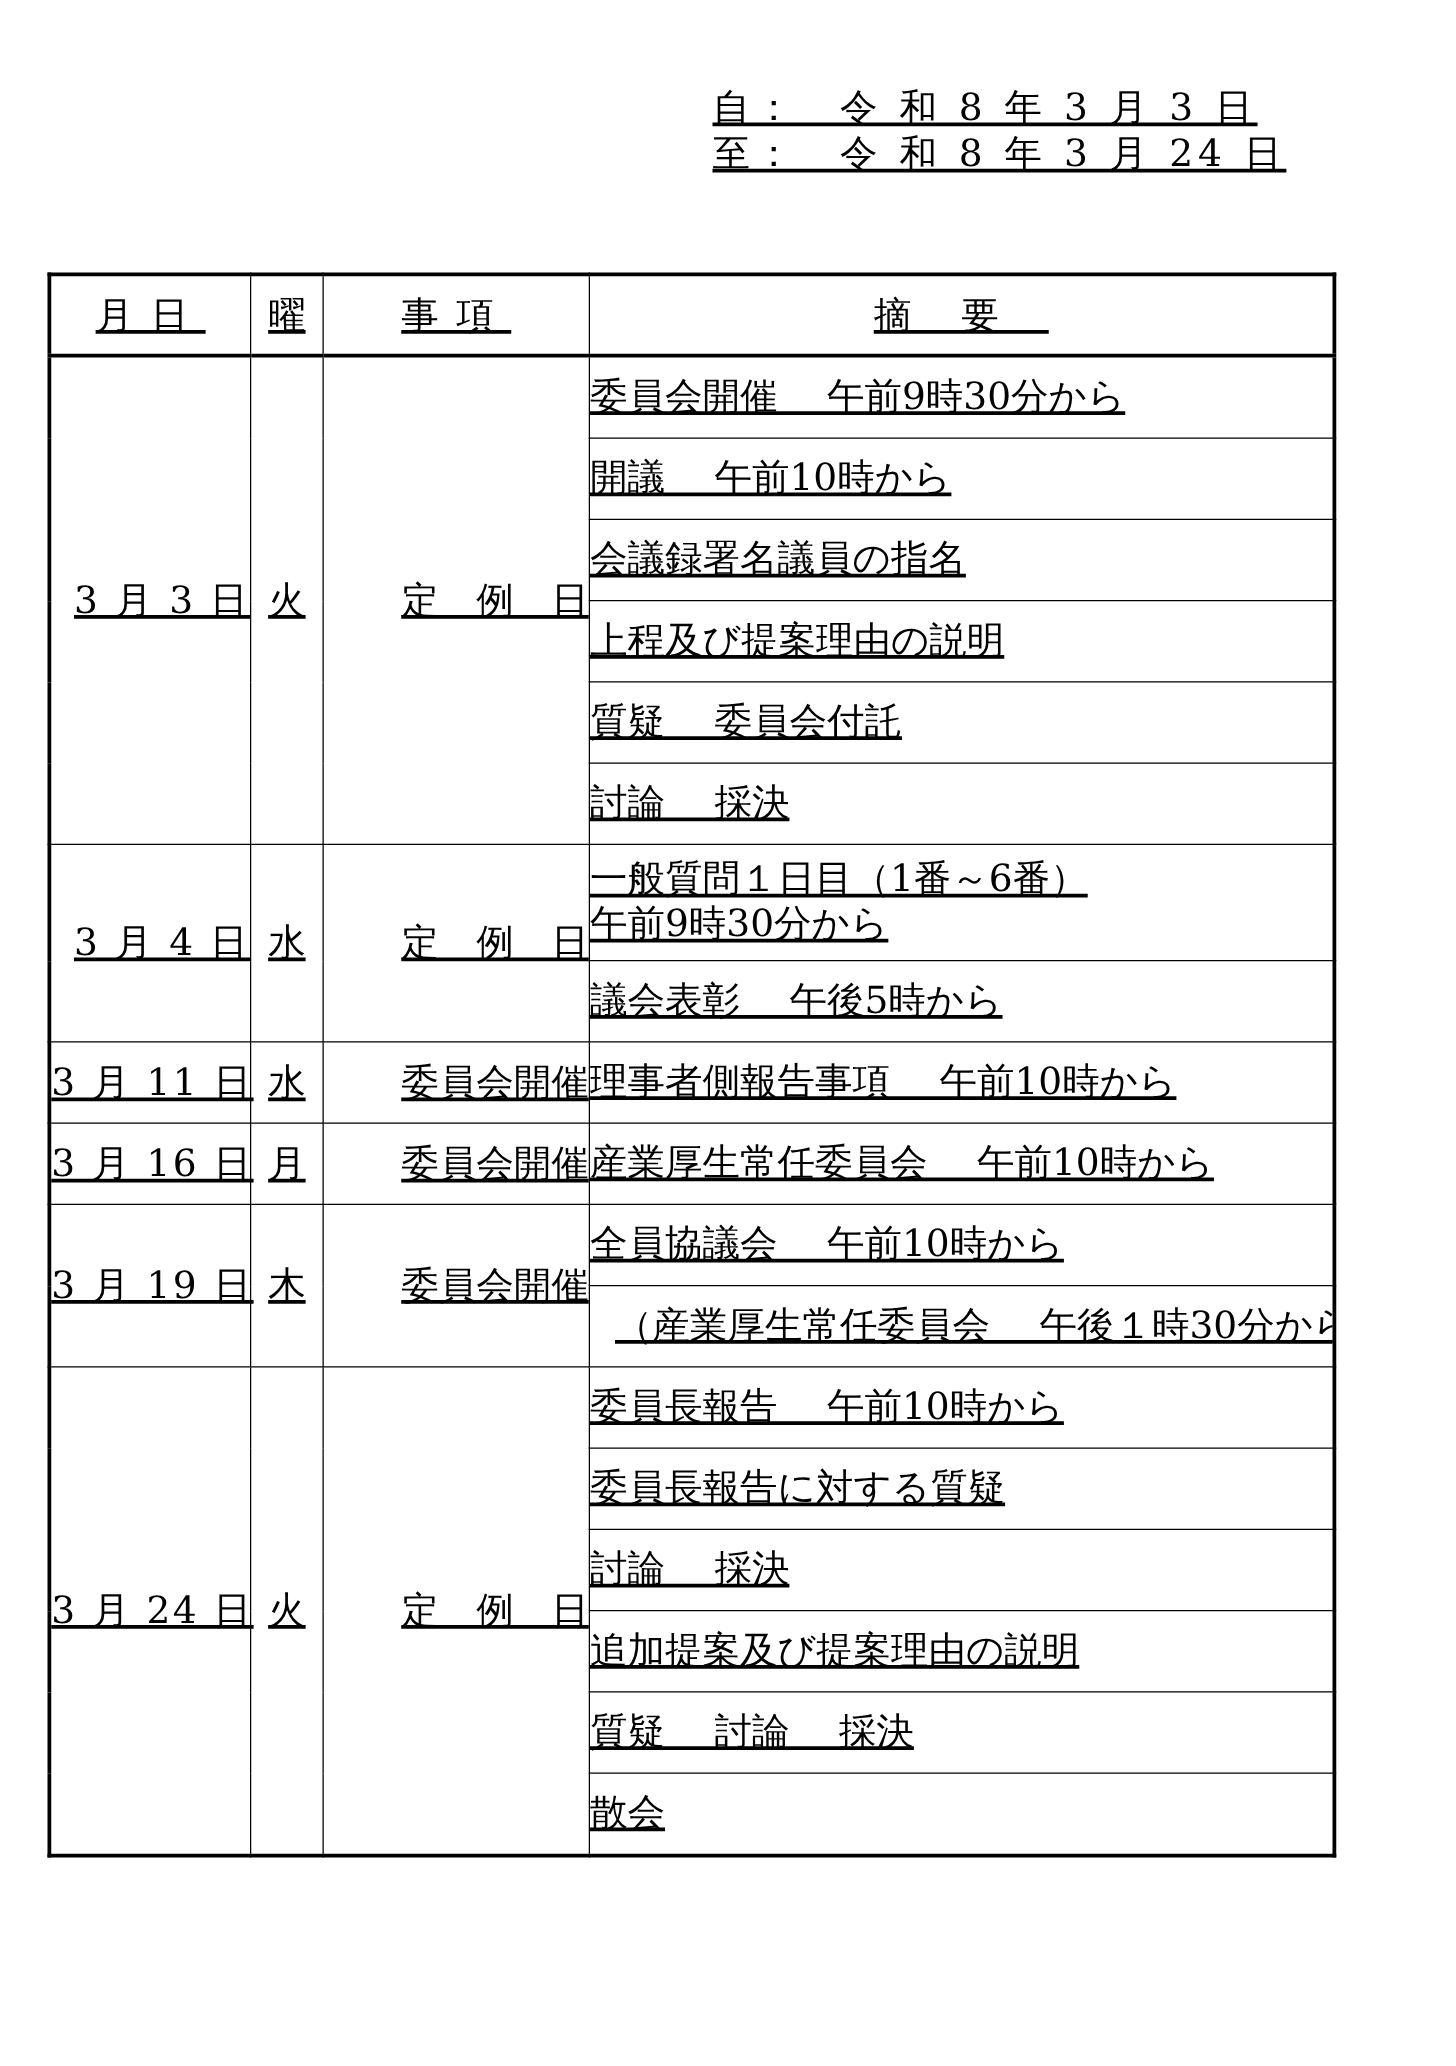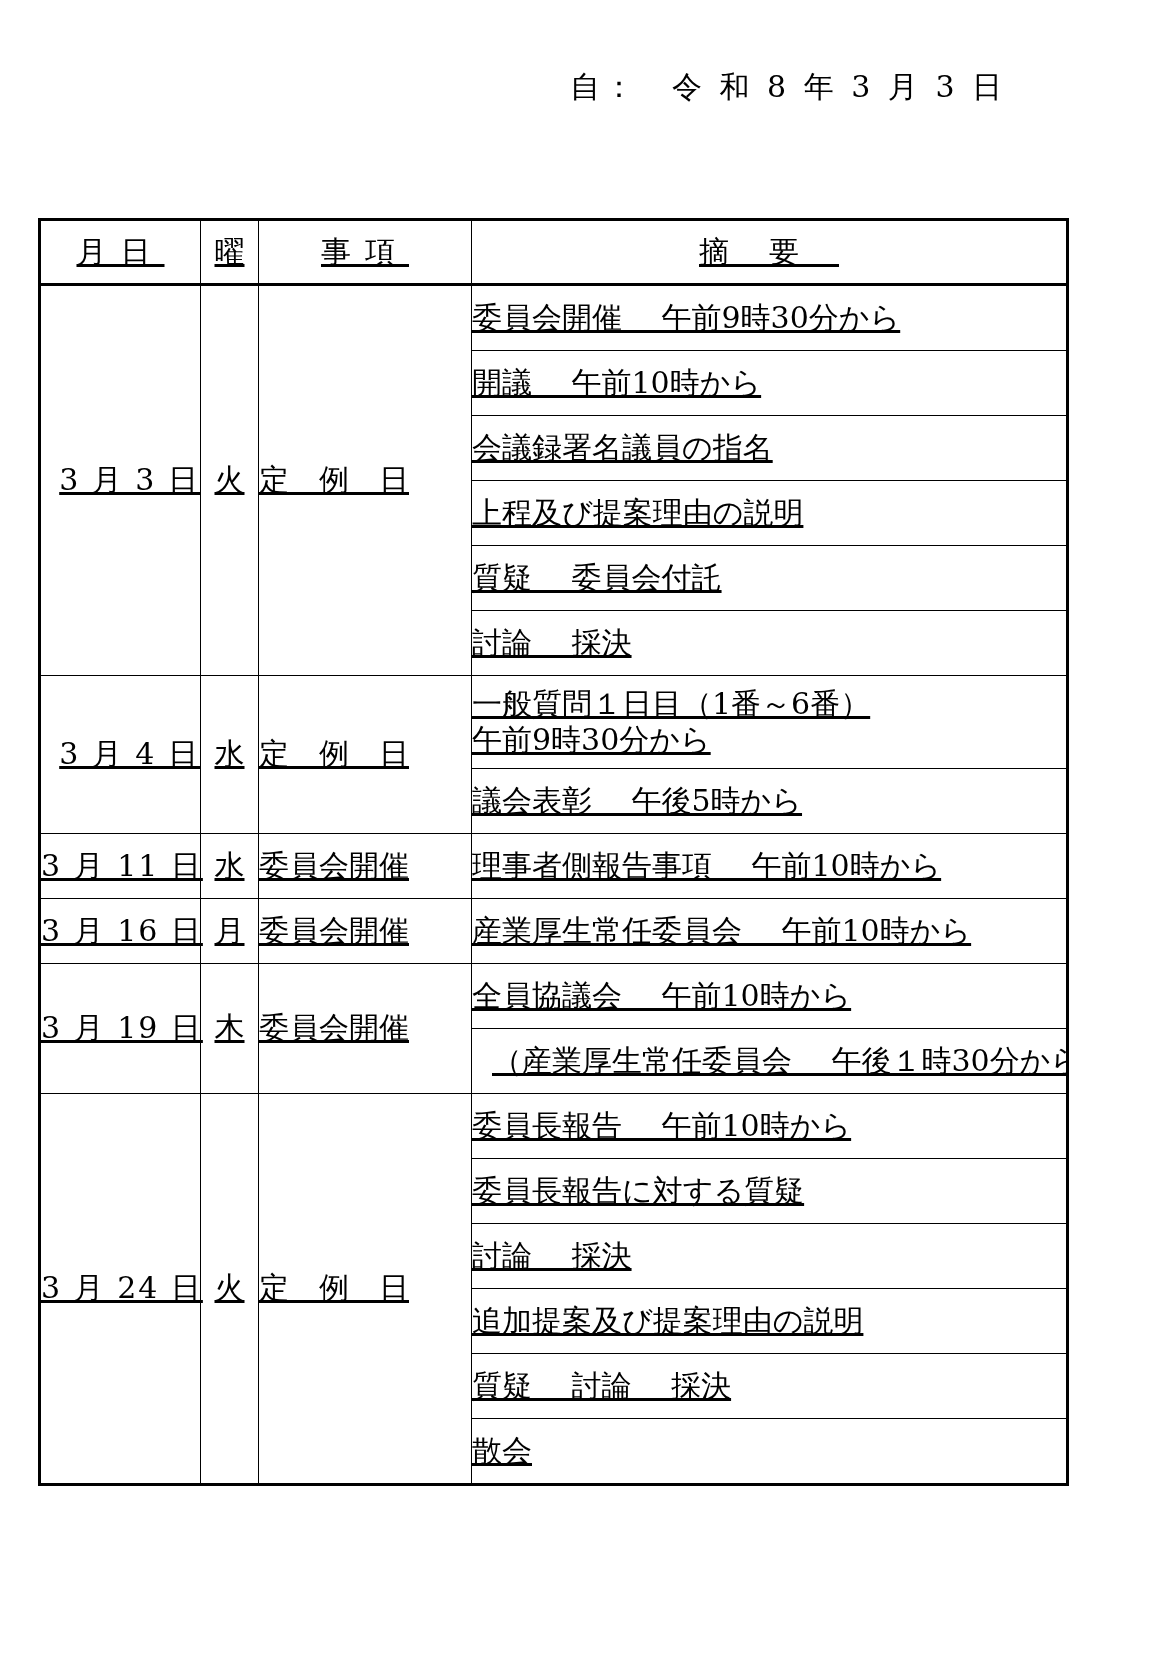--- a/index.html
+++ b/index.html
@@ -1,36 +1,37 @@
 <!DOCTYPE html>
 <html><head>
 <meta charset="utf-8">
 <style>
   html, body { margin:0; padding:0; background:#ffffff; }
   body { width:1165px; height:1653px; position:relative; overflow:hidden;
          font-family:"DejaVu Serif","Liberation Serif",serif; color:#000; }
   .period { position:absolute; left:570px; top:68px; font-size:30px; line-height:37px; }
-  .period .line { white-space:pre; letter-spacing:4px; }
+  .period .line { white-space:pre; letter-spacing:4px;text-decoration:underline; }
   table.sched { position:absolute; left:38px; top:218px; width:1028px;
                 border-collapse:collapse; table-layout:fixed;
                 border:3px solid #000; font-size:30px;text-decoration:underline; }
   table.sched td, table.sched th { border:1.5px solid #000; padding:0; font-weight:normal; }
   table.sched thead th { height:62px; border-bottom:3px solid #000; text-align:center; letter-spacing:14px; }
   col.c-date { width:161px; } col.c-dow { width:58px; } col.c-item { width:213px; } col.c-sum { width:596px; }
   td.date { text-align:right; white-space:pre; letter-spacing:2px; }
   td.dow { text-align:center; }
-  td.item { text-align:left; white-space:pre; }
+  td.item { text-align:right; white-space:pre; }
   td.sum { height:64px; padding-left:6px; white-space:pre; line-height:36px; vertical-align:middle; overflow:hidden; }
   td.sum.tall { height:92px; }
 </style>
 </head>
 <body>
 
 <div class="period">
   <div class="line">自：　令 和 8 年 3 月 3 日</div>
+  <div class="line">至：　令 和 8 年 3 月 24 日</div>
 </div>
 
 <table class="sched">
   <colgroup>
       <col class="c-date">
       <col class="c-dow">
       <col class="c-item">
       <col class="c-sum">
     </colgroup>
   <thead>

